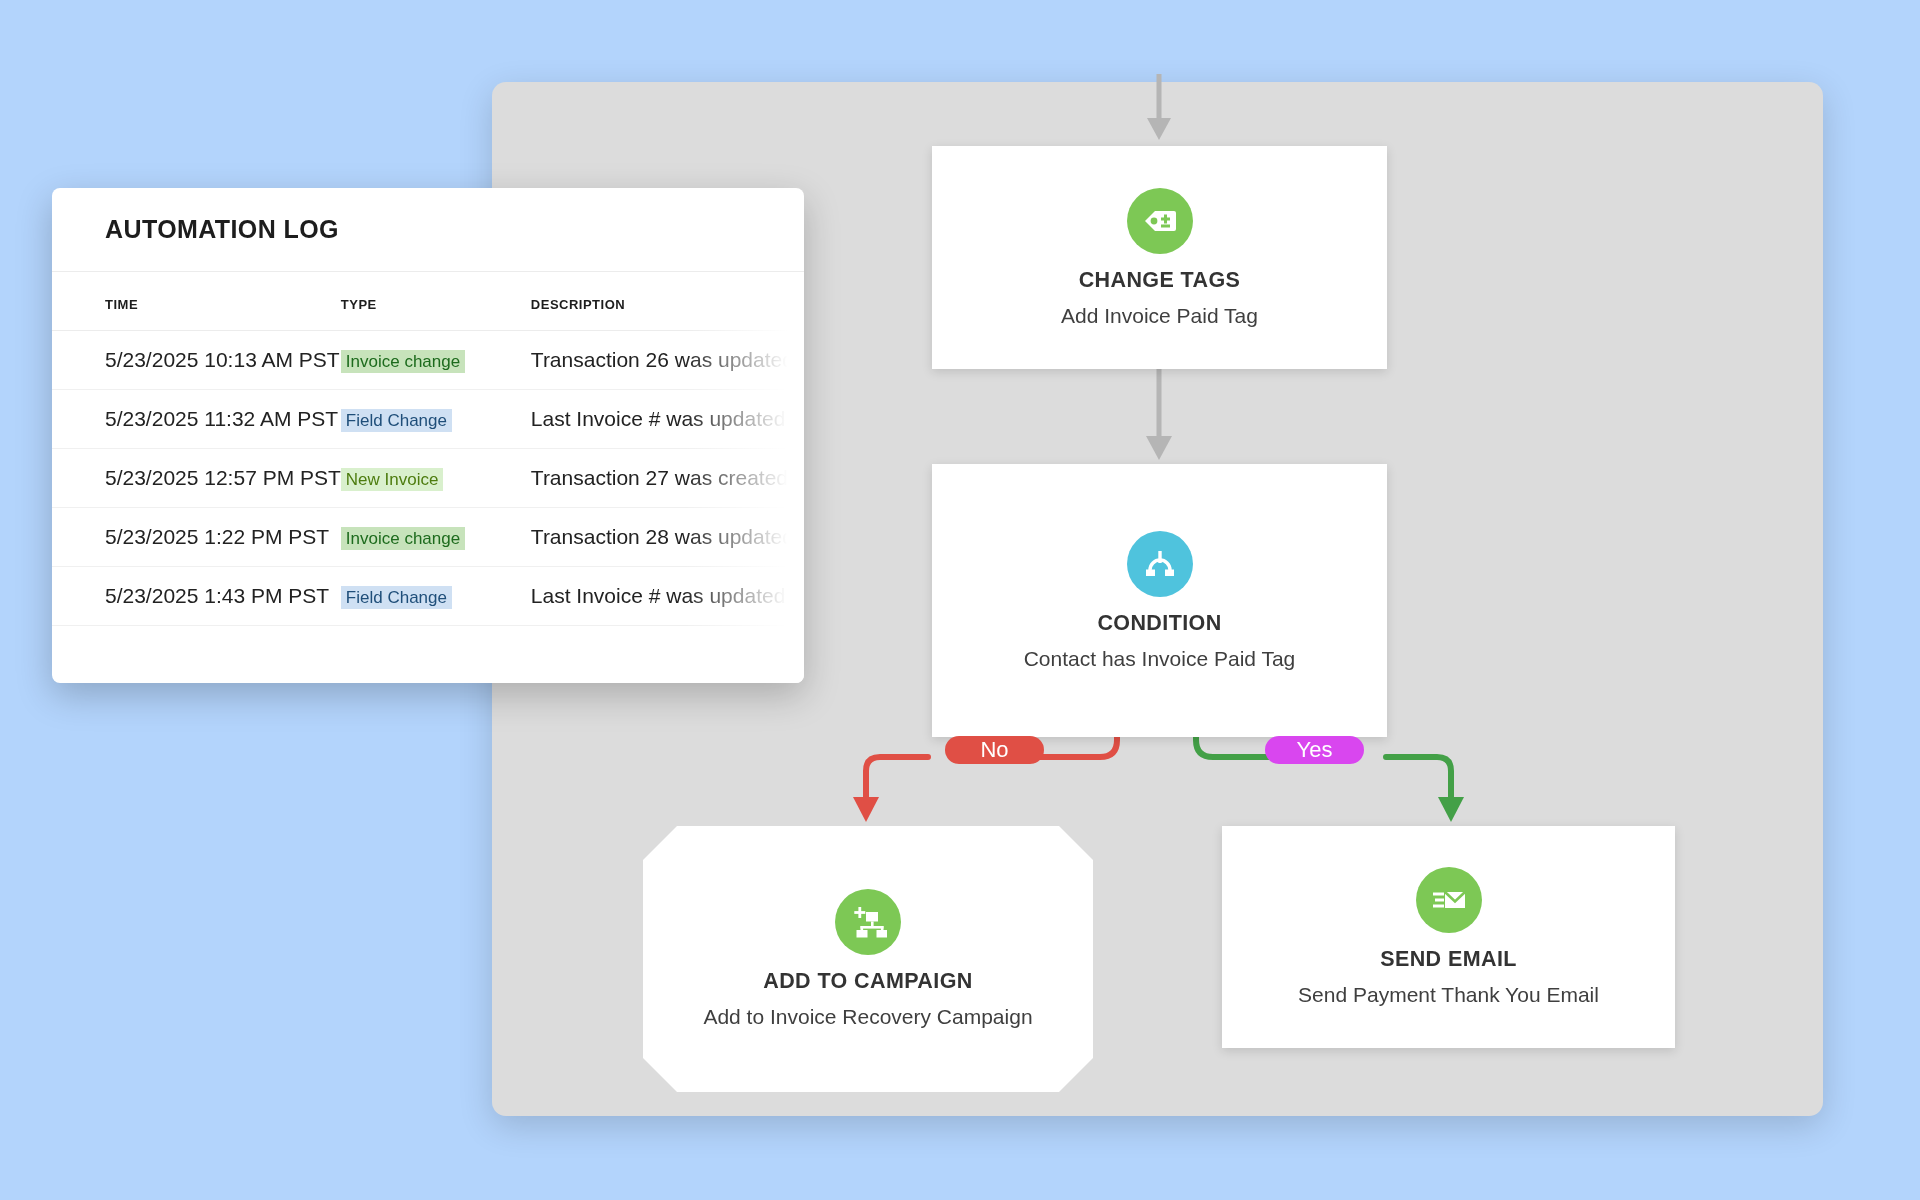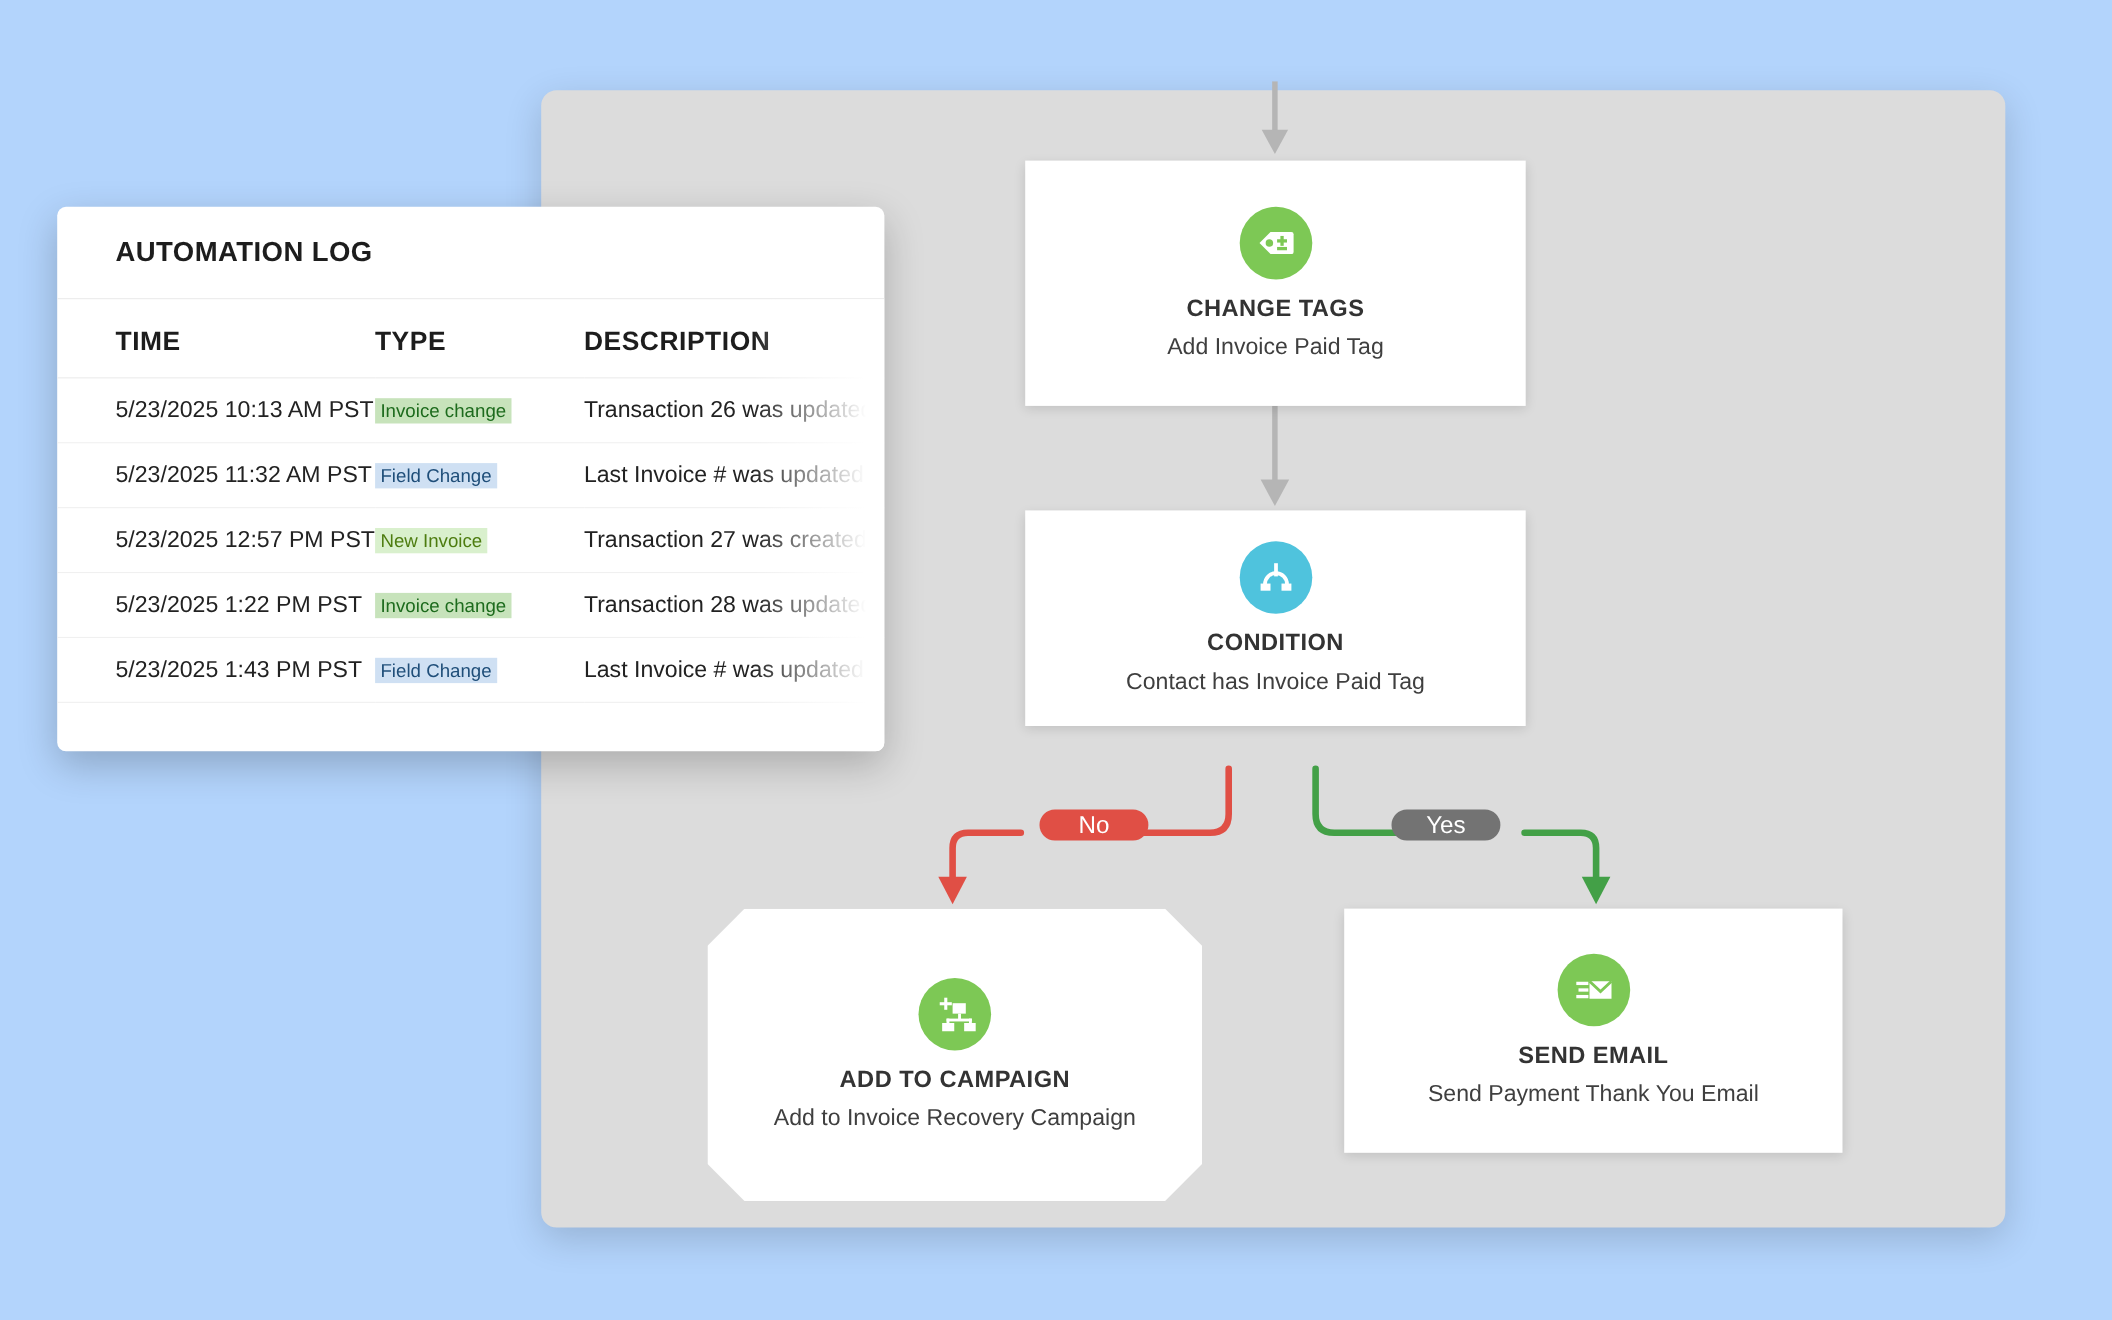--- a/index.html
+++ b/index.html
@@ -65,21 +65,21 @@
     margin-bottom: 10px;
   }
   .icon-green { background: #7dc855; }
   .icon-cyan  { background: #4fc3dd; }
 
   
   #node-change-tags {
     left: 932px; top: 146px; width: 455px; height: 223px;
   }
   #node-condition {
-    left: 932px; top: 464px; width: 455px; height: 196px;
+    left: 932px; top: 464px; width: 455px; height: 273px;
   }
   #node-add-campaign {
     left: 643px; top: 826px; width: 450px; height: 266px;
     clip-path: polygon(34px 0, calc(100% - 34px) 0, 100% 34px,
                        100% calc(100% - 34px), calc(100% - 34px) 100%,
                        34px 100%, 0 calc(100% - 34px), 0 34px);
     box-shadow: none;
     filter: drop-shadow(0 3px 9px rgba(0,0,0,0.16));
   }
   #node-send-email {
@@ -101,21 +101,21 @@
     border-radius: 21px;
     color: #ffffff;
     font-size: 22px;
     display: flex;
     align-items: center;
     justify-content: center;
     padding: 14px 22px;
     min-width: 99px;
   }
   #pill-no  { background: #e04f45; left: 945px; top: 736px; }
-  #pill-yes { background: #737373; left: 1265px; top: 736px; }
+  #pill-yes { background: #d946ef; left: 1265px; top: 736px; }
 
   
   #log-card {
     position: absolute;
     left: 52px;
     top: 188px;
     width: 752px;
     height: 495px;
     background: #ffffff;
     border-radius: 8px;
@@ -134,21 +134,21 @@
   #log-title {
     font-size: 25px;
     font-weight: bold;
     color: #1d1d1d;
     letter-spacing: 0.4px;
   }
 
   #log-table { width: 100%; border-collapse: collapse; }
 
   #log-table th {
-    font-size: 24px;
+    font-size: 13px;
     font-weight: bold;
     color: #1d1d1d;
     text-align: left;
     padding: 25px 0 18px 0;
     letter-spacing: 0.5px;
     border-bottom: 1px solid #ececec;
     white-space: nowrap;
   }
   #log-table td {
     font-size: 21px;

